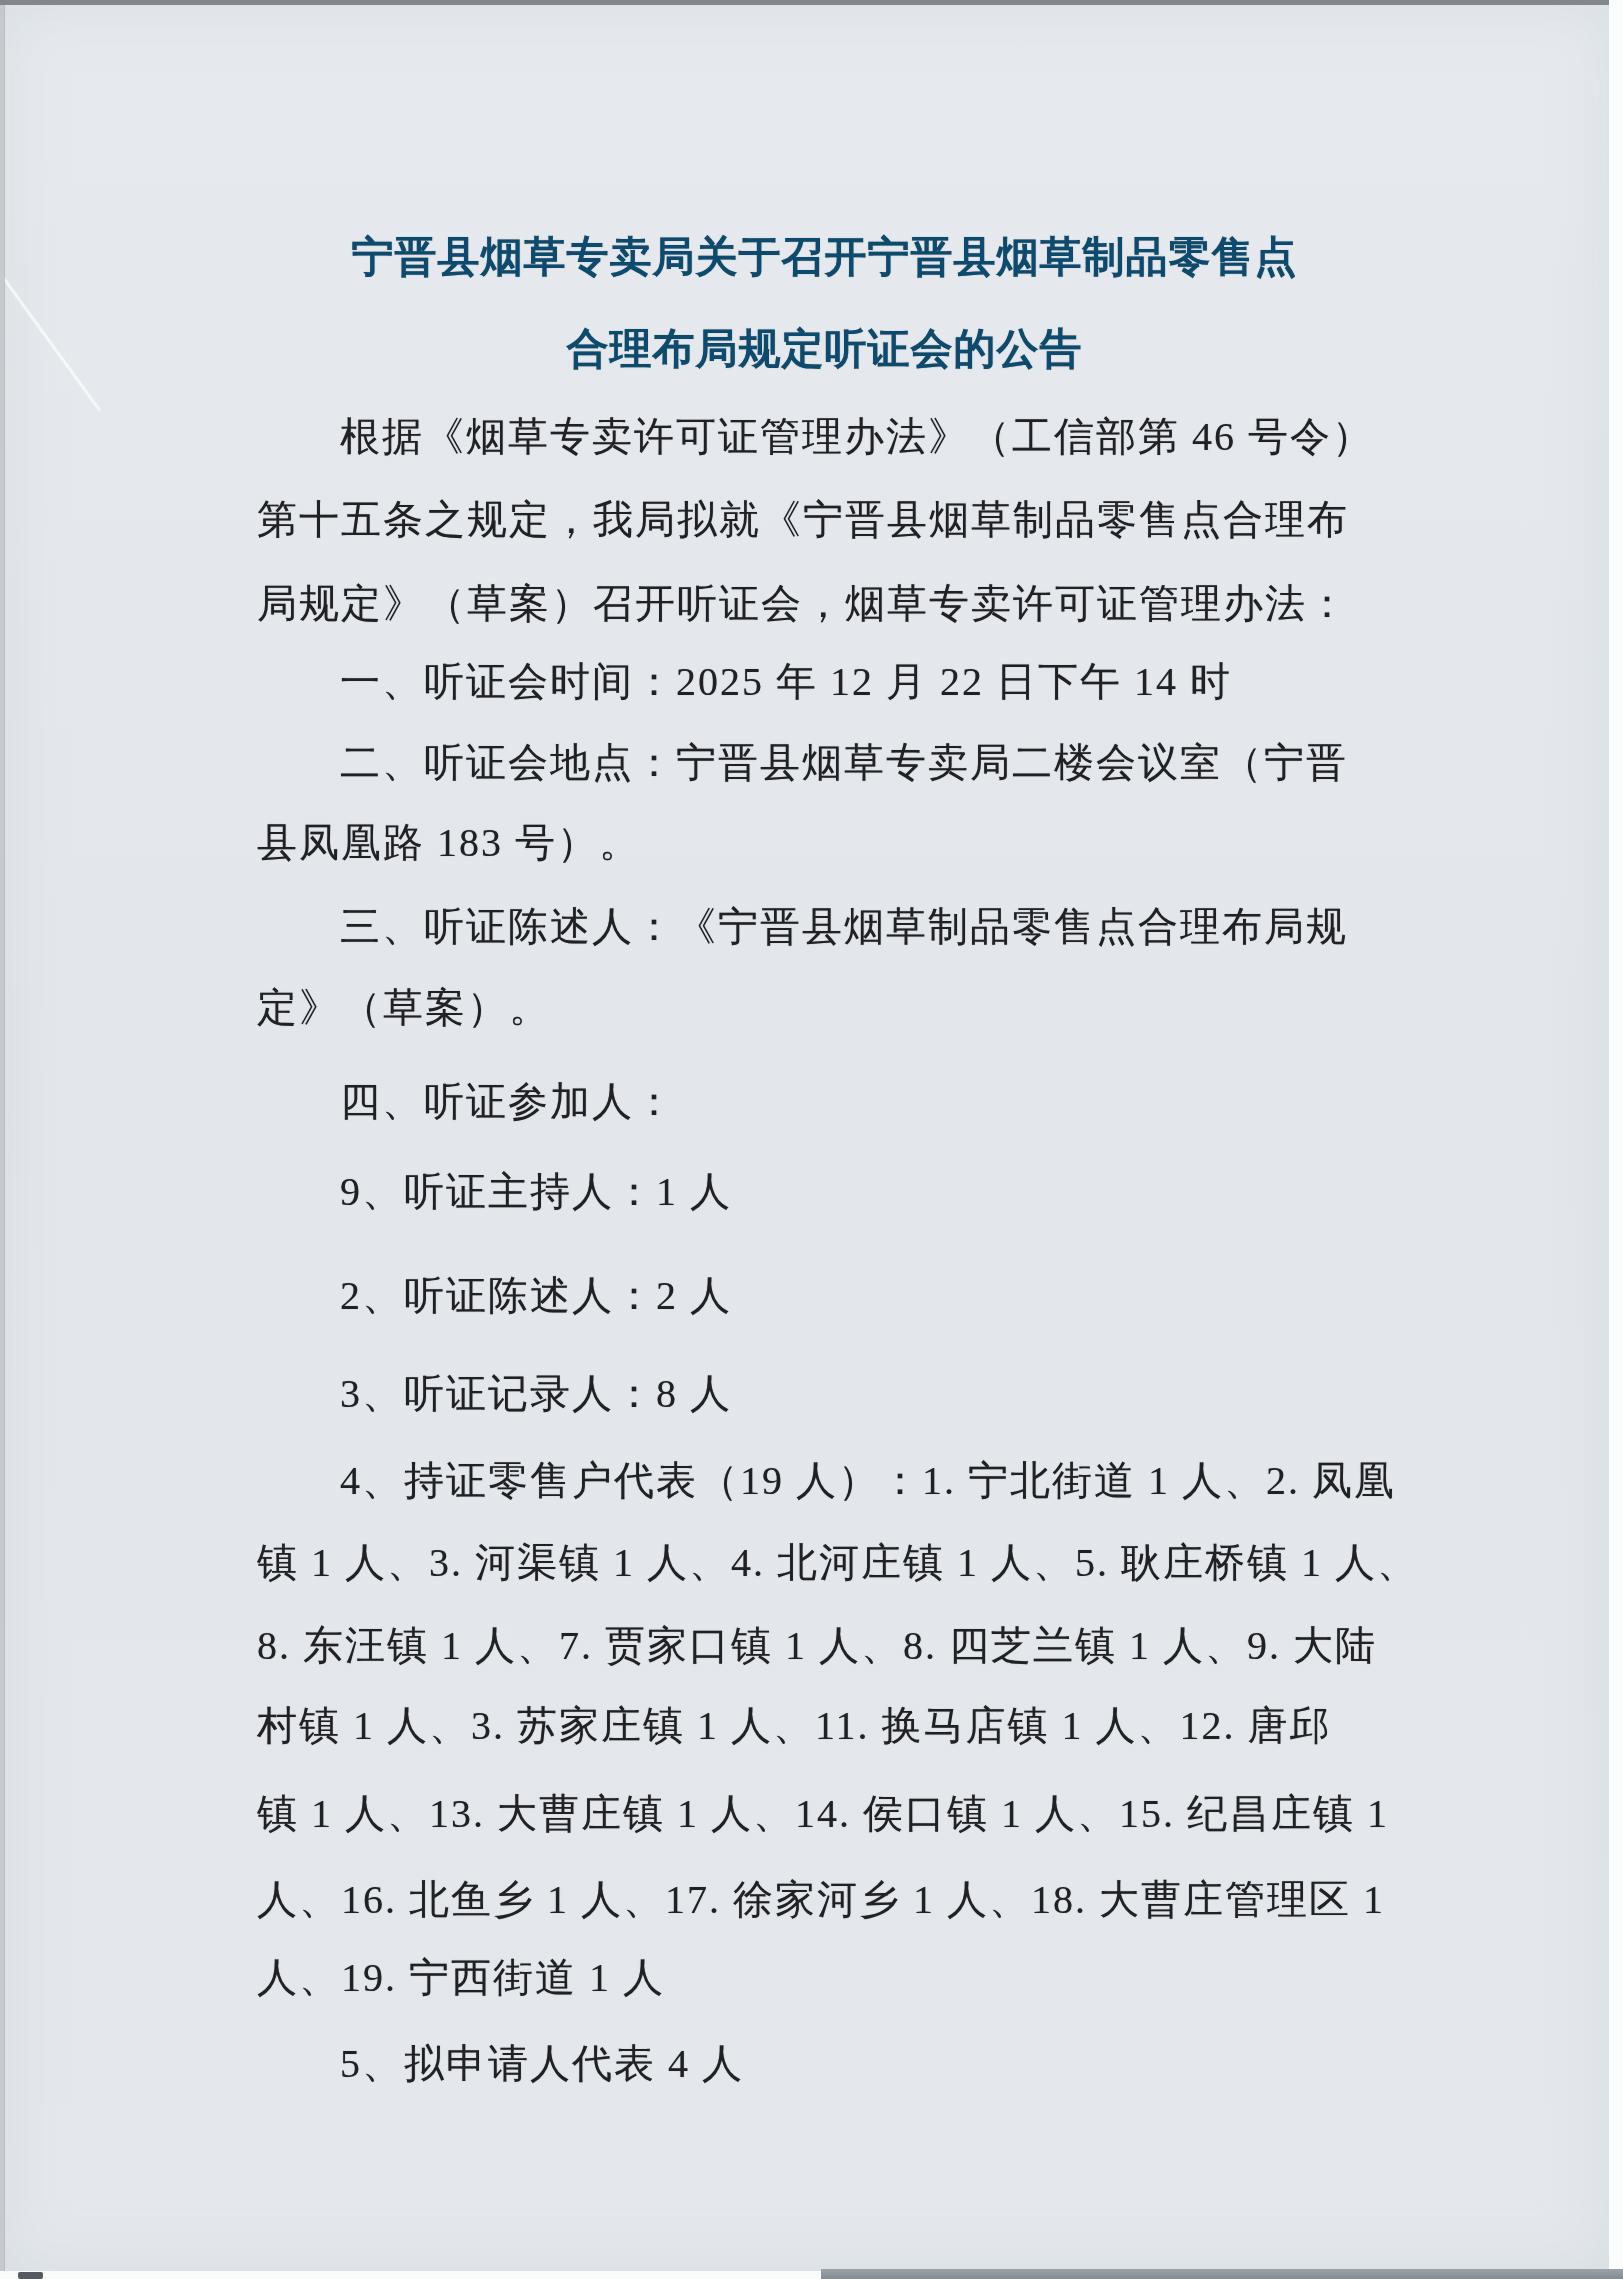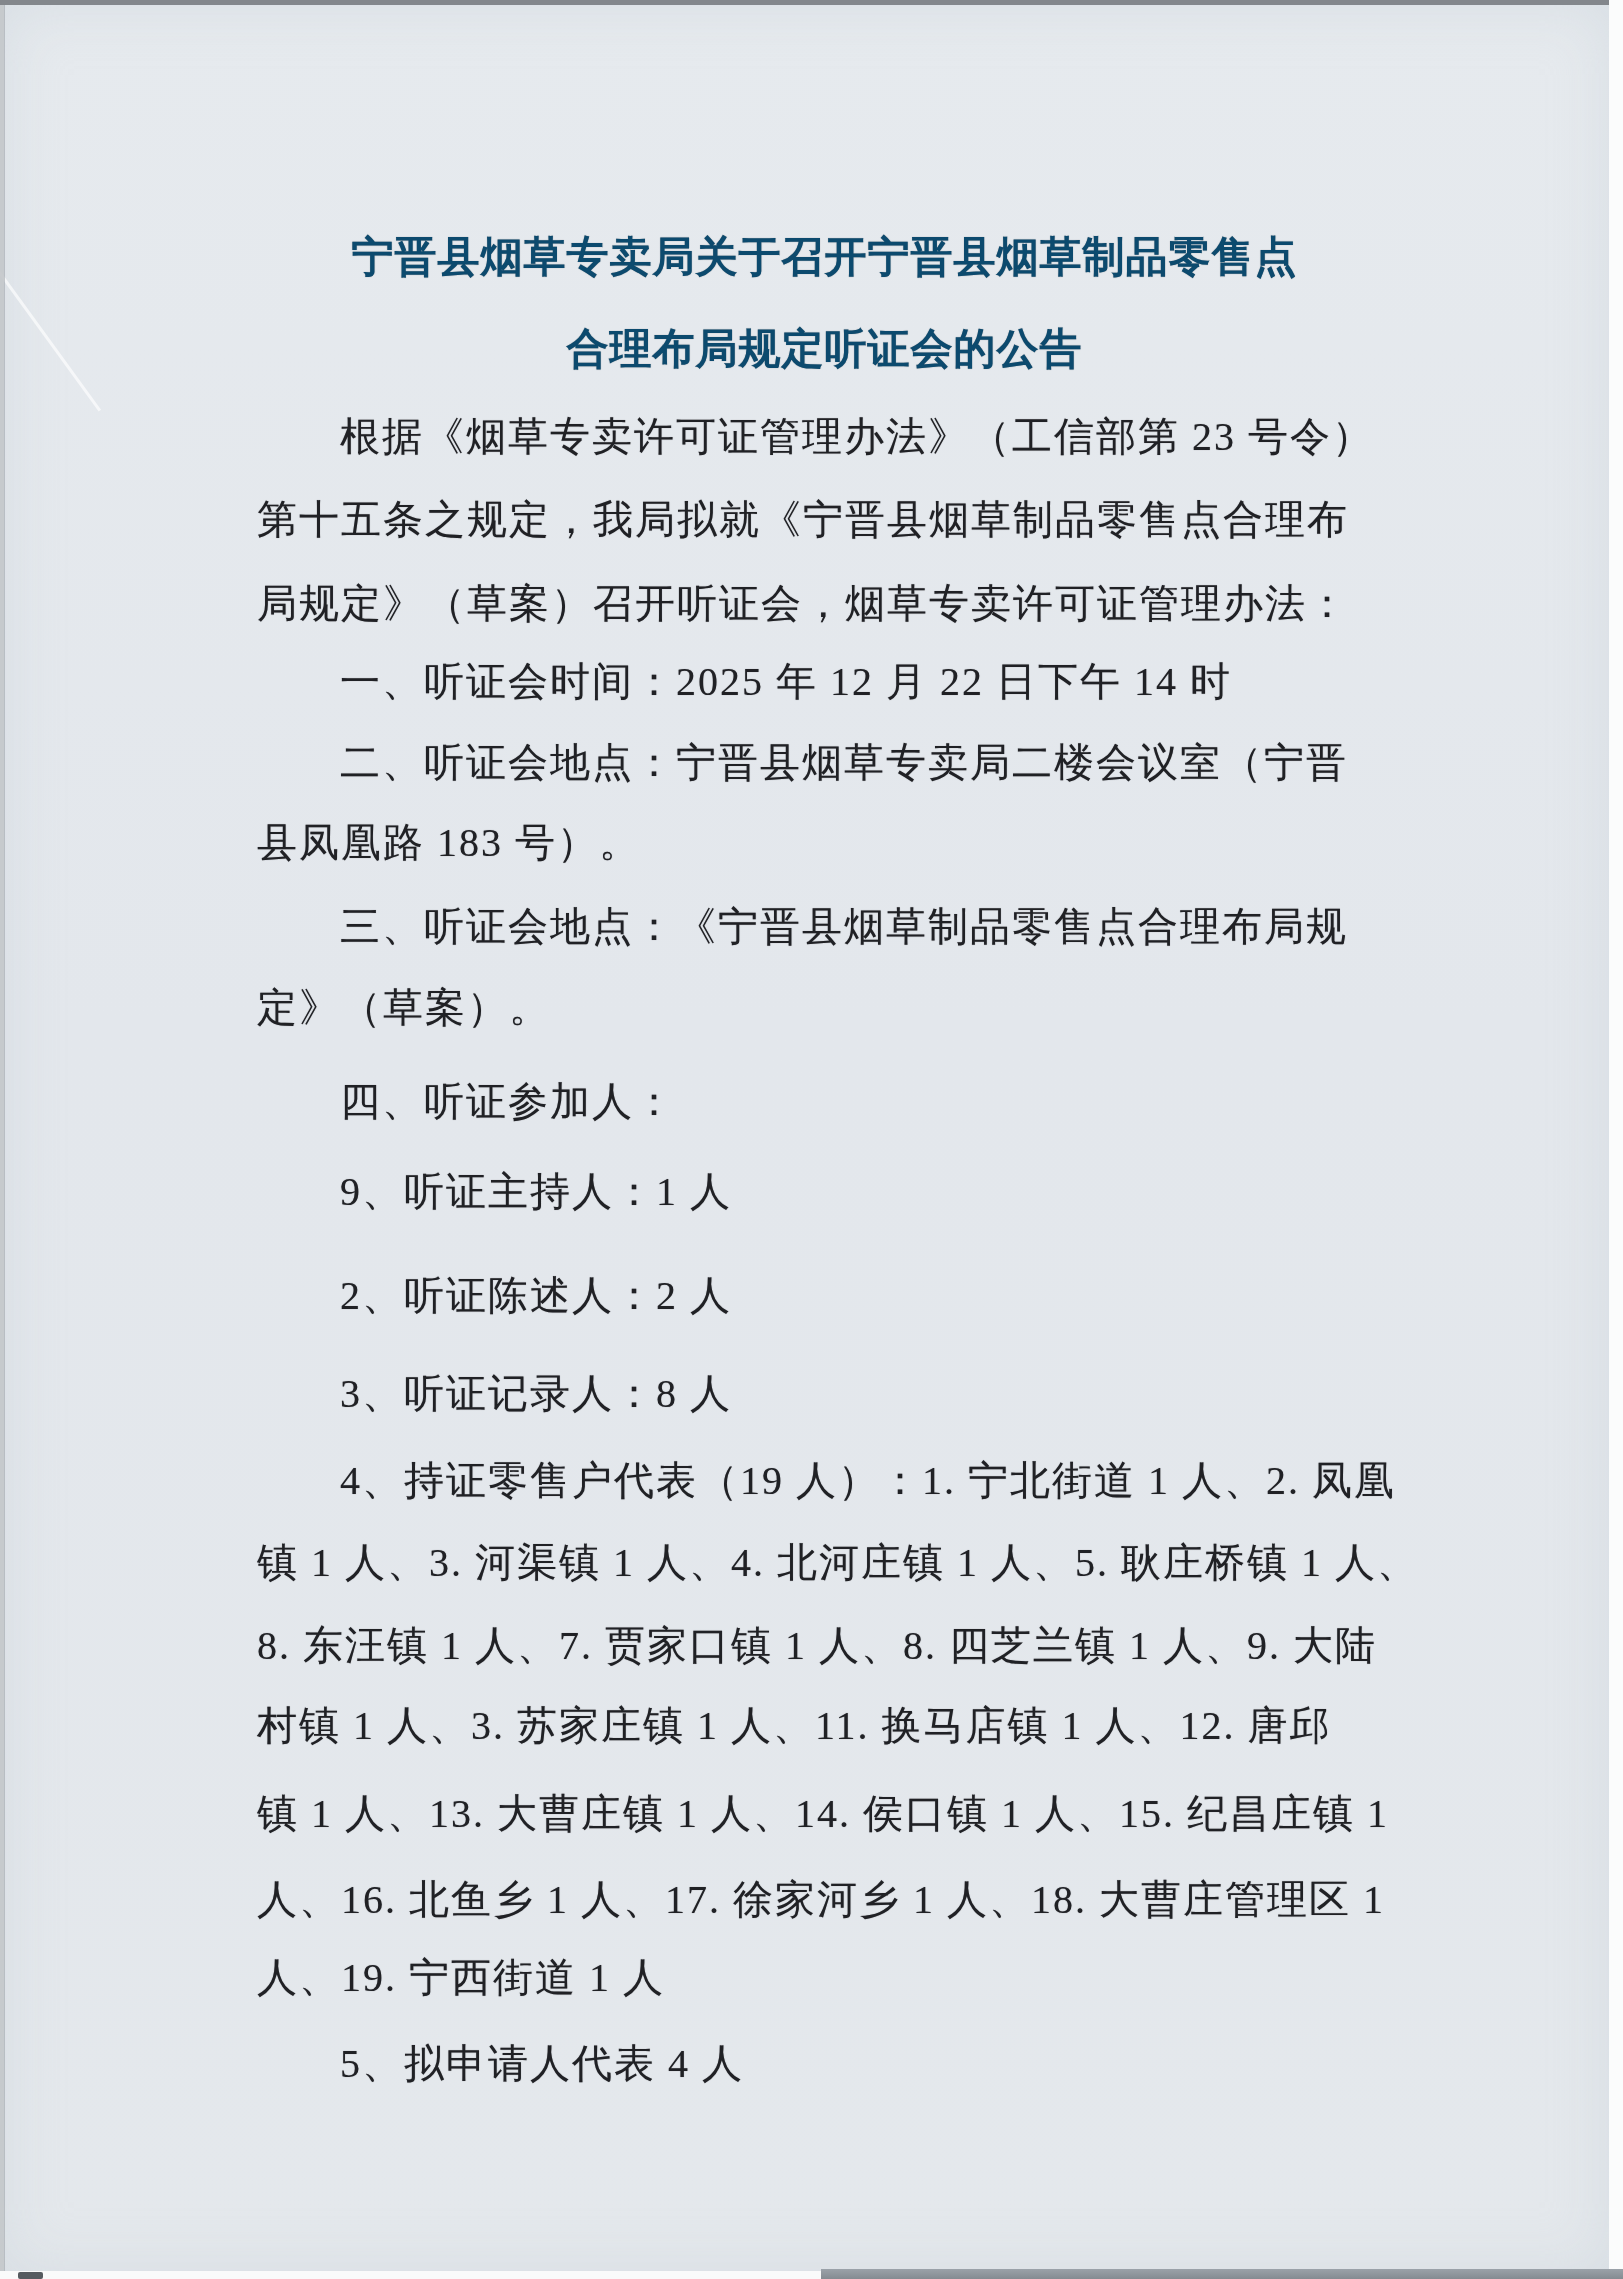--- a/index.html
+++ b/index.html
@@ -114,27 +114,27 @@
   <div class="strip-bottom"></div>
   <div class="bar-bottom"></div>
   <div class="speck"></div>
 
   <div>
     <div class="title-line" style="top:229px">宁晋县烟草专卖局关于召开宁晋县烟草制品零售点</div>
     <div class="title-line" style="top:321px">合理布局规定听证会的公告</div>
   </div>
 
   <div>
-    <div class="ln ind" style="top:414px">根据《烟草专卖许可证管理办法》（工信部第 23 号令）</div>
+    <div class="ln ind" style="top:414px">根据《烟草专卖许可证管理办法》（工信部第 46 号令）</div>
     <div class="ln" style="top:497px">第十五条之规定，我局拟就《宁晋县烟草制品零售点合理布</div>
     <div class="ln" style="top:581px">局规定》（草案）召开听证会，烟草专卖许可证管理办法：</div>
     <div class="ln ind" style="top:659px">一、听证会时间：2025 年 12 月 22 日下午 14 时</div>
     <div class="ln ind" style="top:740px">二、听证会地点：宁晋县烟草专卖局二楼会议室（宁晋</div>
     <div class="ln" style="top:820px">县凤凰路 183 号）。</div>
-    <div class="ln ind" style="top:904px">三、听证会地点：《宁晋县烟草制品零售点合理布局规</div>
+    <div class="ln ind" style="top:904px">三、听证陈述人：《宁晋县烟草制品零售点合理布局规</div>
     <div class="ln" style="top:985px">定》（草案）。</div>
     <div class="ln ind" style="top:1079px">四、听证参加人：</div>
     <div class="ln ind" style="top:1169px">9、听证主持人：1 人</div>
     <div class="ln ind" style="top:1273px">2、听证陈述人：2 人</div>
     <div class="ln ind" style="top:1371px">3、听证记录人：8 人</div>
     <div class="ln ind" style="top:1458px">4、持证零售户代表（19 人）：1. 宁北街道 1 人、2. 凤凰</div>
     <div class="ln" style="top:1540px">镇 1 人、3. 河渠镇 1 人、4. 北河庄镇 1 人、5. 耿庄桥镇 1 人、</div>
     <div class="ln" style="top:1623px">8. 东汪镇 1 人、7. 贾家口镇 1 人、8. 四芝兰镇 1 人、9. 大陆</div>
     <div class="ln" style="top:1703px">村镇 1 人、3. 苏家庄镇 1 人、11. 换马店镇 1 人、12. 唐邱</div>
     <div class="ln" style="top:1791px">镇 1 人、13. 大曹庄镇 1 人、14. 侯口镇 1 人、15. 纪昌庄镇 1</div>

